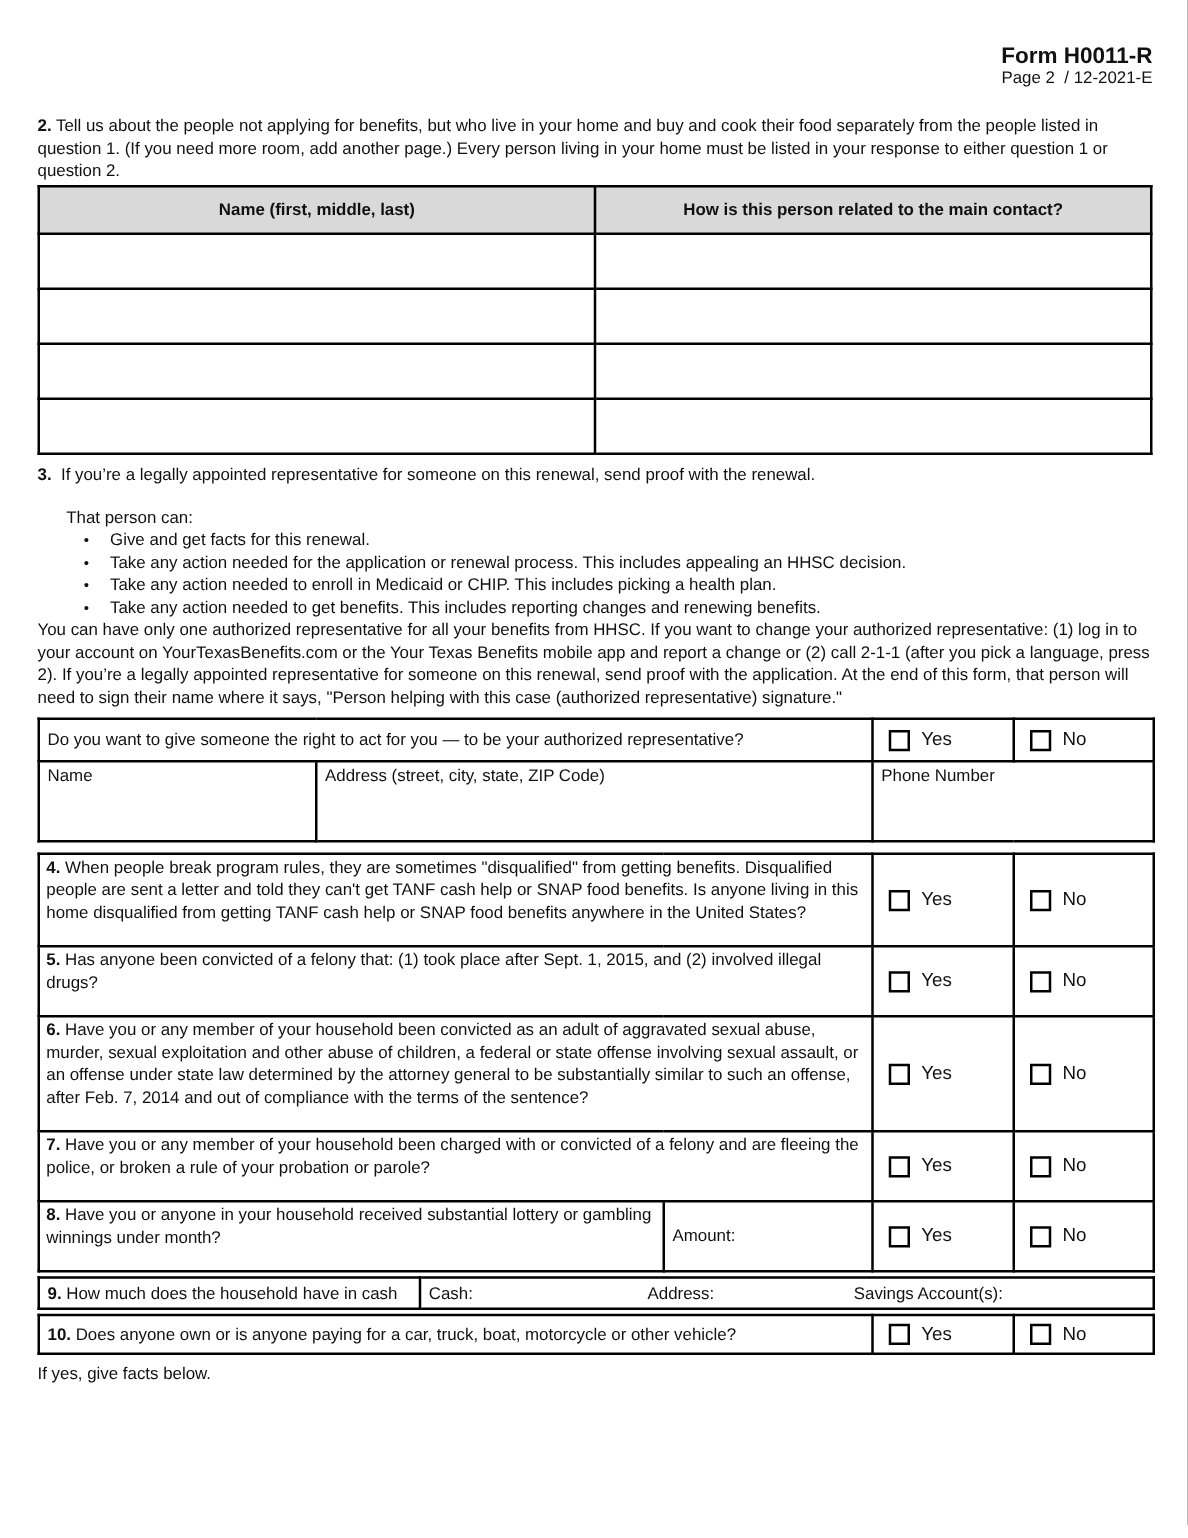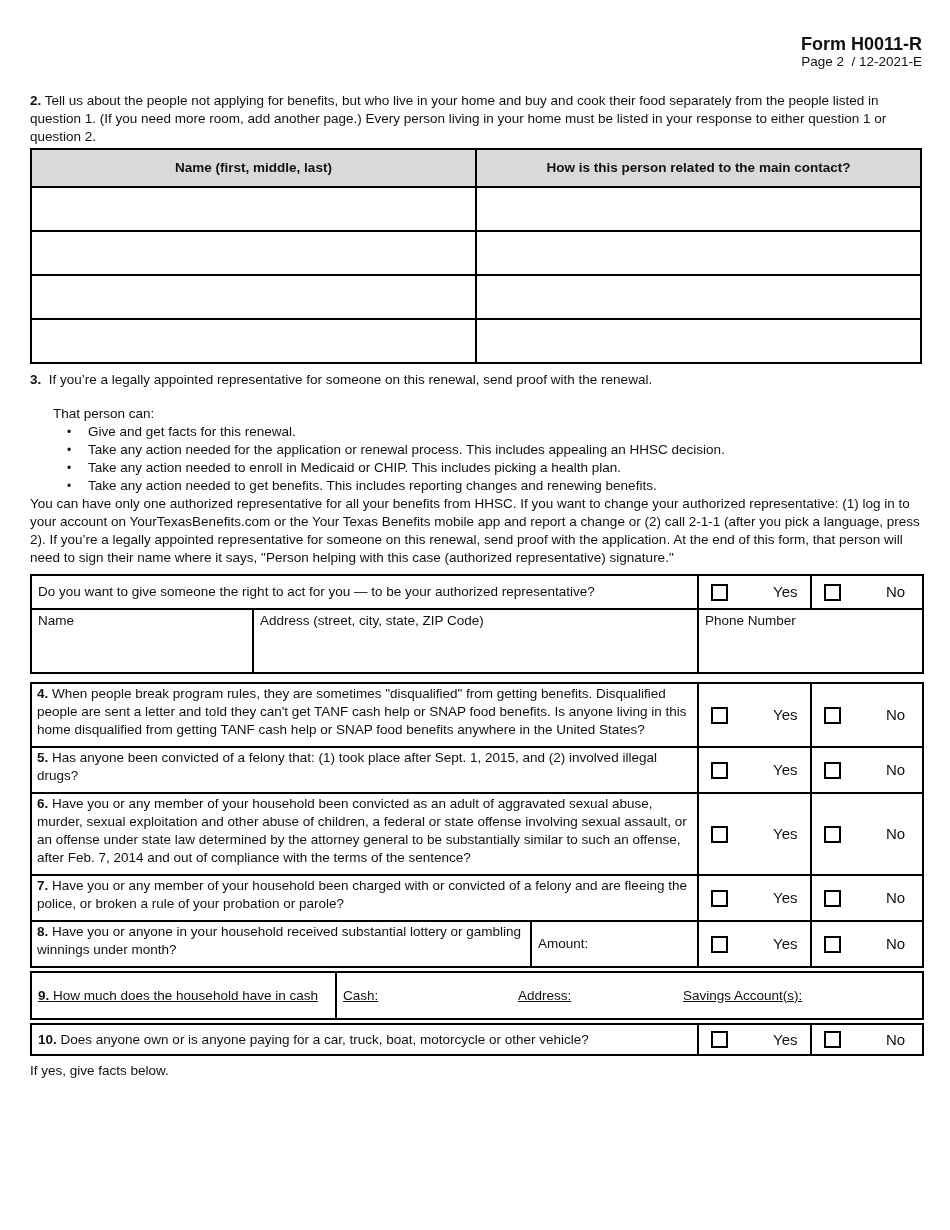--- a/index.html
+++ b/index.html
@@ -39,28 +39,28 @@
   .auth-table .q-cell { vertical-align:middle; height:34px; }
   .auth-table .field-cell { height:64px; }
 
   
   .yn-cell { vertical-align:middle; padding:2px 2px 2px 12px; }
   .yn-inner { display:flex; align-items:center; gap:9px; }
   .checkbox {
     width:17px; height:17px; border:2px solid #000; background:#fff;
     display:inline-block; flex:0 0 17px;
   }
-  .yn-label { font-size:15px;margin-left:36px; }
+  .yn-label { font-size:15px; }
 
   
   .q48-table { margin-top:8px; }
-  .q48-table .q-cell { padding:1px 6px 7px 5px; }
+  .q48-table .q-cell { padding:1px 6px 17px 5px; }
   .amount-cell { vertical-align:middle; }
   .q9-table { margin-top:3px; }
-  .q9-table td { vertical-align:middle; height:47px;text-decoration:underline; }
+  .q9-table td { vertical-align:middle; height:25px; }
   .cash-inner { display:flex; align-items:center; }
   .cash-span { flex:0 0 175px; }
   .check-span { flex:0 0 165px; }
   .sav-span { flex:1; }
   .q10-table { margin-top:3px; }
   .q10-table .q-cell { vertical-align:middle; height:31px; }
   .if-yes { margin-top:6px; }
 </style>
 </head>
 <body>

